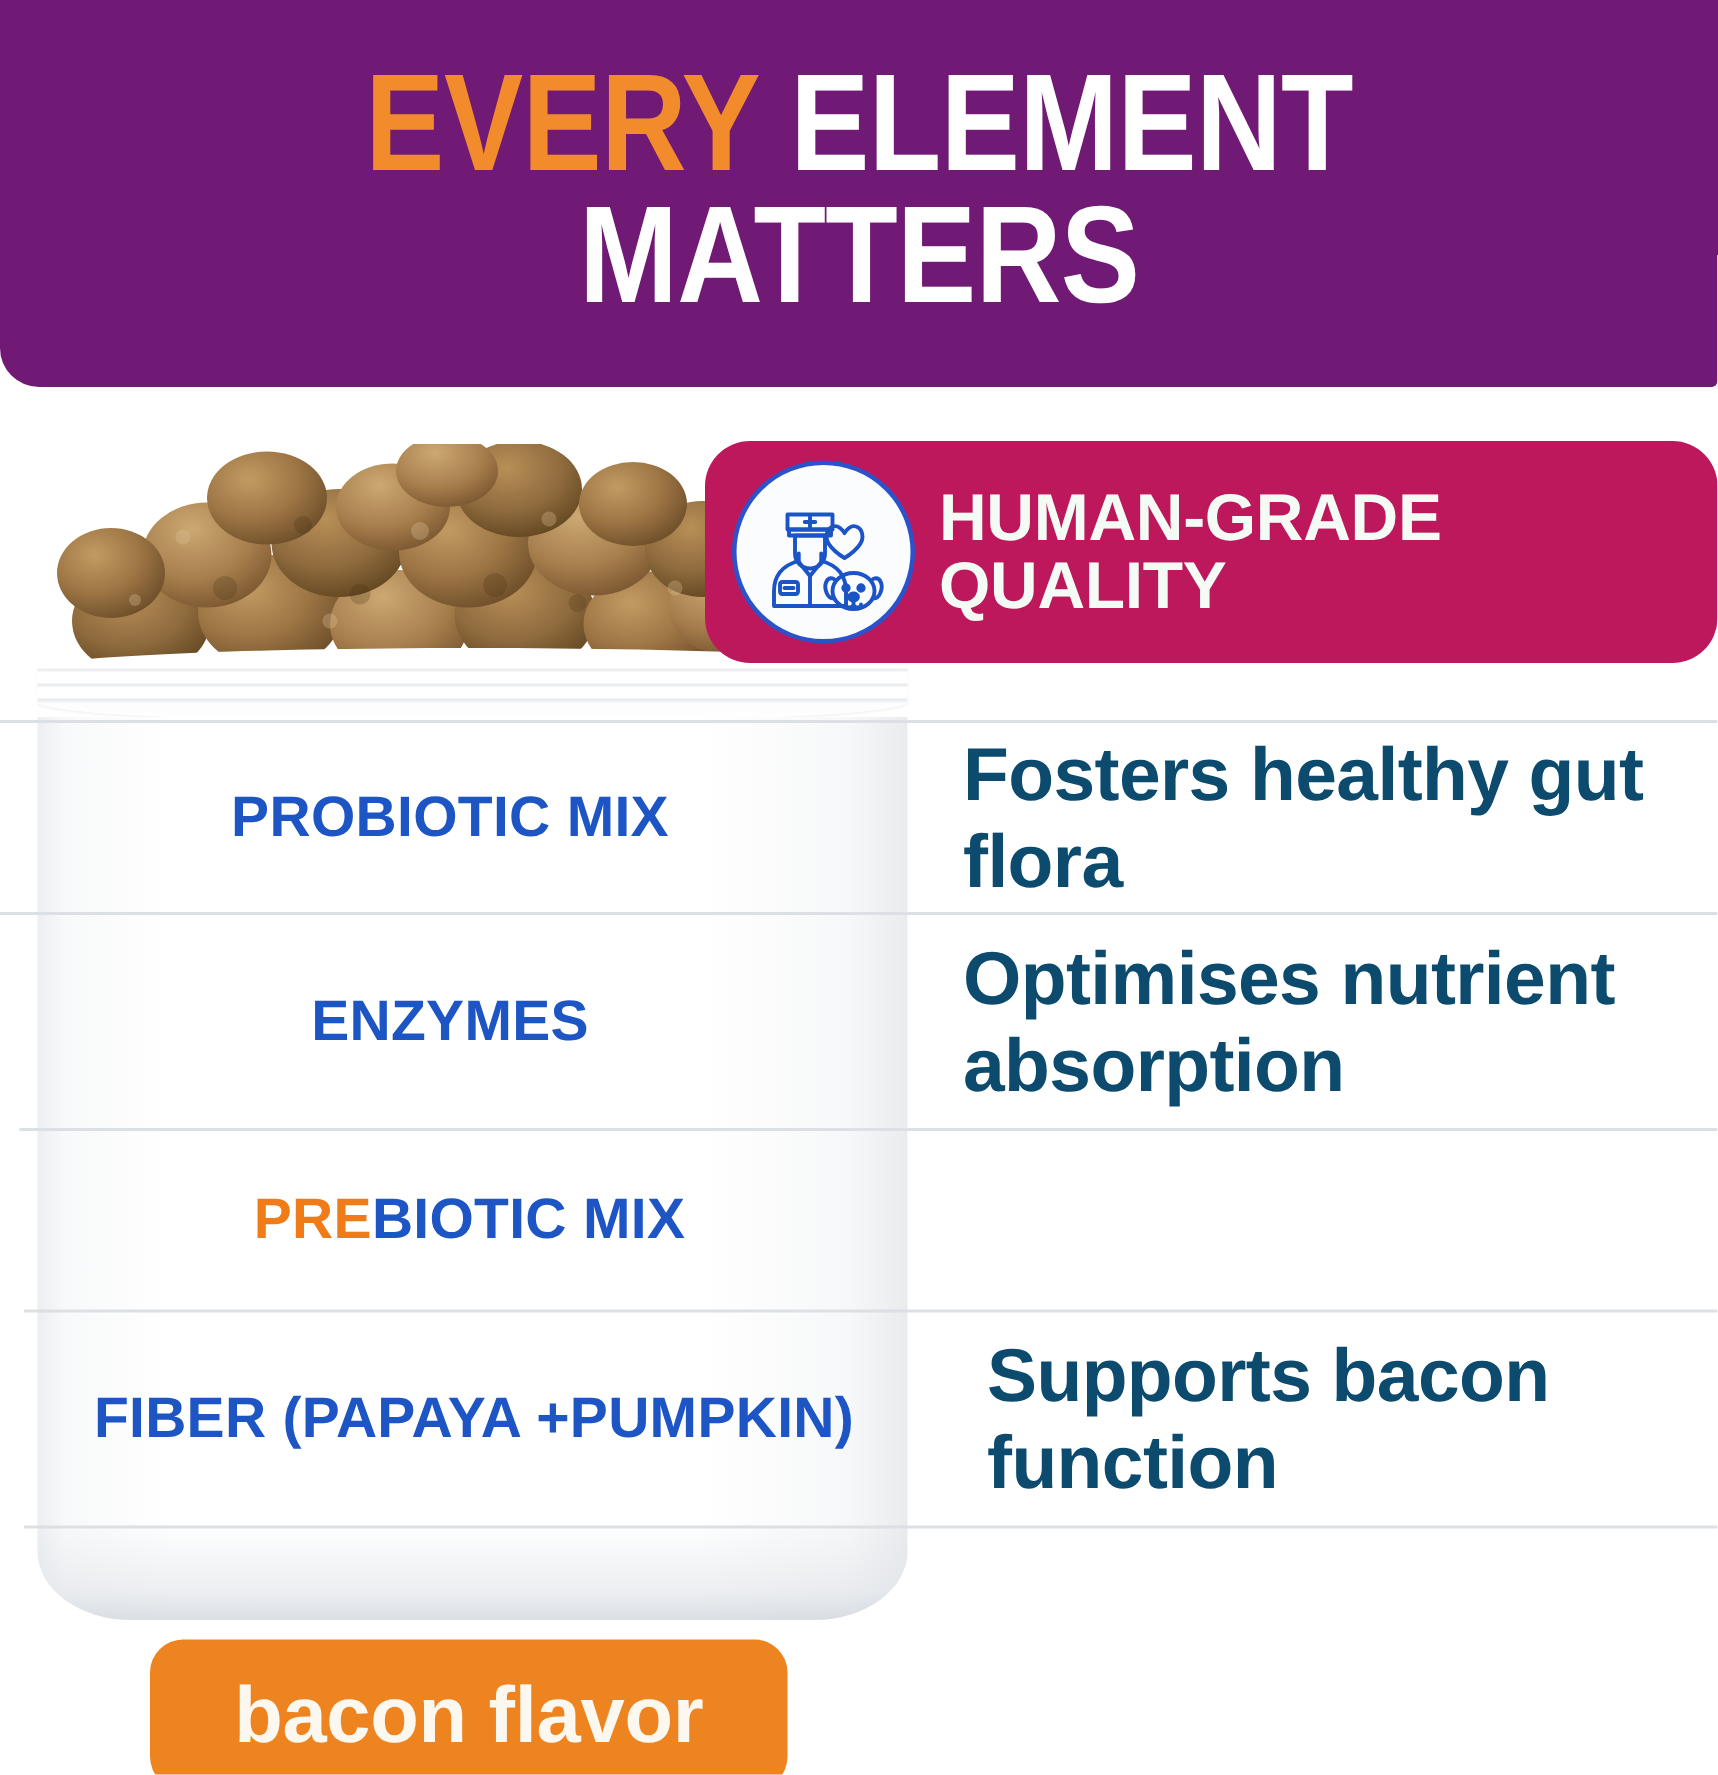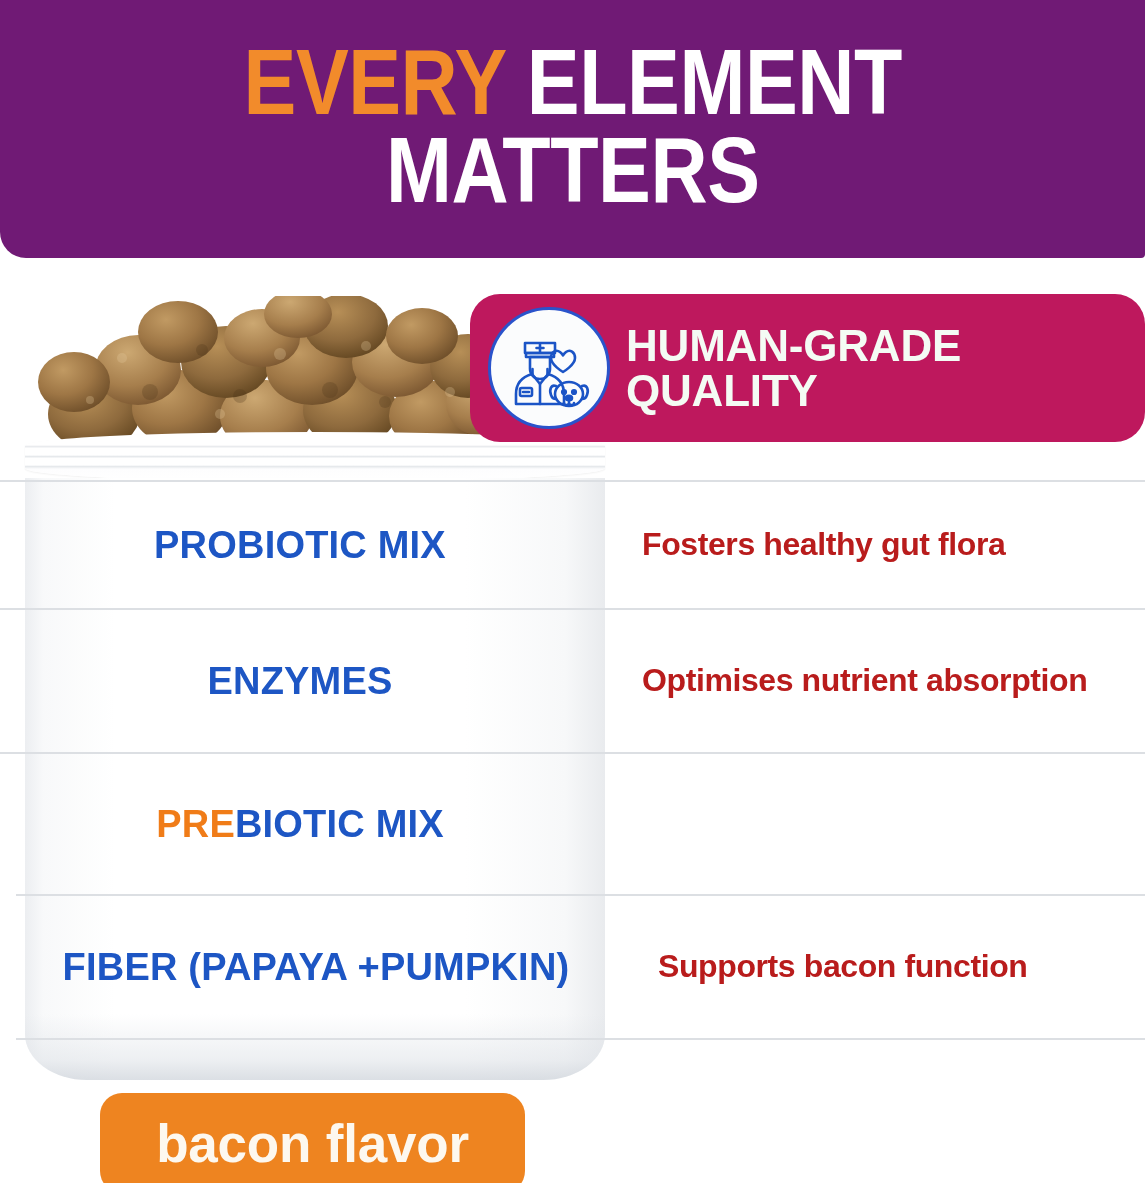--- a/index.html
+++ b/index.html
@@ -188,29 +188,29 @@
   .row-right {
     flex: 1 1 auto;
     display: flex;
     align-items: center;
     padding-left: 42px;
     padding-right: 16px;
   }
 
   .benefit-label {
     font-weight: 700;
-    font-size: 32px;
+    font-size: 50px;
     line-height: 1.16;
     letter-spacing: -0.4px;
-    color: #b91c1c;
+    color: #0c4a6e;
   }
 
   .row-h1 { height: 128px; }
   .row-h2 { height: 144px; }
-  .row-h3 { height: 142px; }
+  .row-h3 { height: 121px; margin-left: 13px; }
   .row-h4 { height: 146px; }
 
   
   .flavor-tab {
     position: absolute;
     left: 100px;
     top: 1093px;
     width: 425px;
     height: 100px;
     background: #EE8420;

